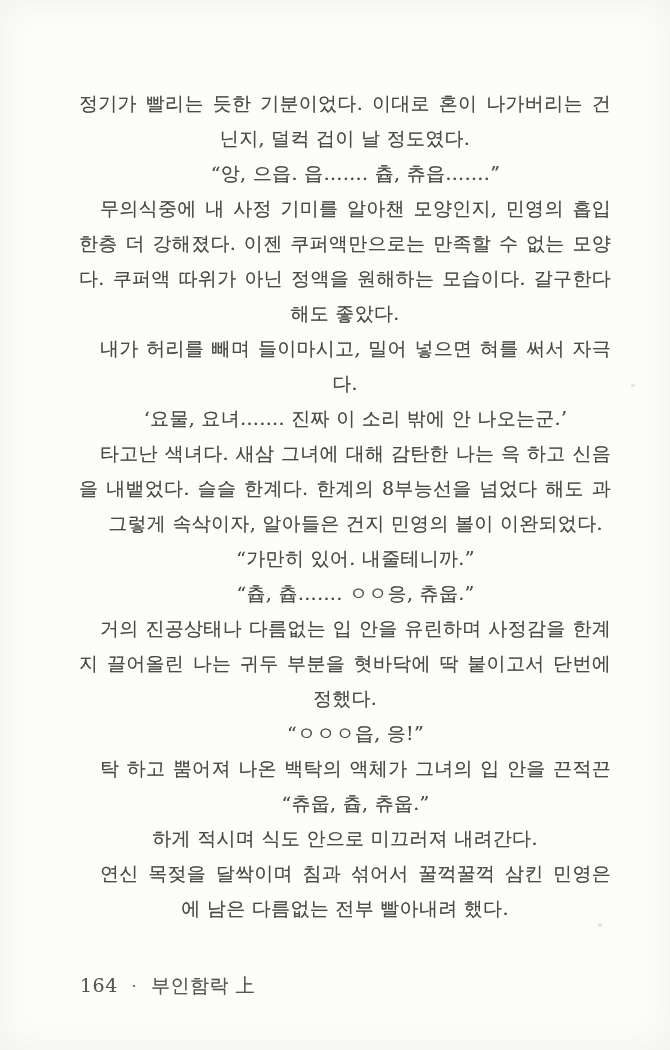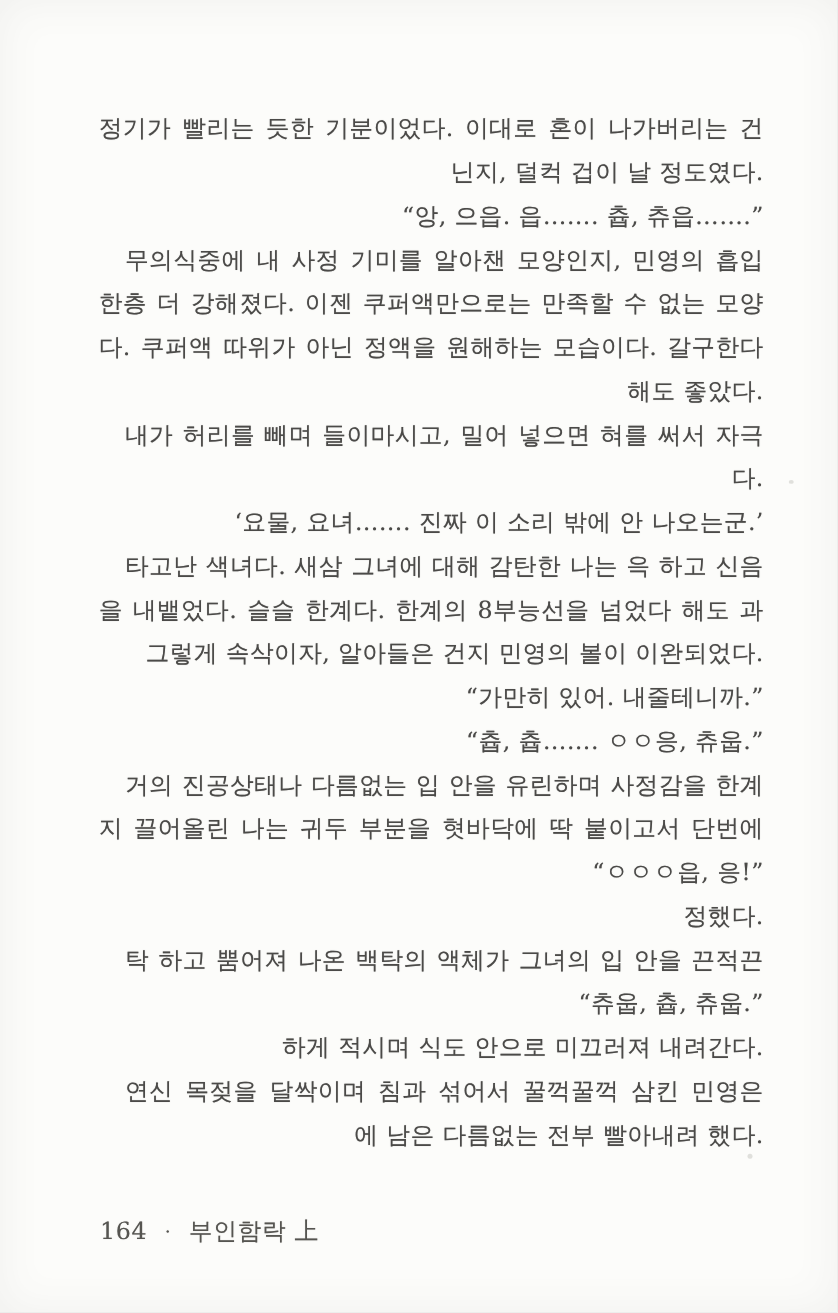--- a/index.html
+++ b/index.html
@@ -21,21 +21,21 @@
     position: absolute;
     left: 79px;
     top: 86px;
     width: 532px;
   }
   .line {
     height: 35px;
     line-height: 35px;
     font-size: 19px;
     color: #4b4a48;
-    text-align: right;
+    text-align: center;
     overflow: hidden;
     letter-spacing: 0.3px;
     text-shadow: 0 0 0.6px rgba(75, 74, 72, 0.55);
   }
   .line.fill {
     text-align: justify;
     text-align-last: justify;
   }
   .line.indent {
     text-indent: 21px;
@@ -86,22 +86,22 @@
       <div class="line indent fill"><span>내가 허리를 빼며 들이마시고, 밀어 넣으면 혀를 써서 자극한</span></div>
       <div class="line"><span>다.</span></div>
       <div class="line indent"><span>‘요물, 요녀……. 진짜 이 소리 밖에 안 나오는군.’</span></div>
       <div class="line indent fill"><span>타고난 색녀다. 새삼 그녀에 대해 감탄한 나는 윽 하고 신음성</span></div>
       <div class="line fill"><span>을 내뱉었다. 슬슬 한계다. 한계의 8부능선을 넘었다 해도 과언은</span></div>
       <div class="line indent"><span>그렇게 속삭이자, 알아들은 건지 민영의 볼이 이완되었다.</span></div>
       <div class="line indent"><span>“가만히 있어. 내줄테니까.”</span></div>
       <div class="line indent"><span>“츕, 츕……. </span><span class="u">ㅇㅇ응</span><span>, 츄웁.”</span></div>
       <div class="line indent fill"><span>거의 진공상태나 다름없는 입 안을 유린하며 사정감을 한계까</span></div>
       <div class="line fill"><span>지 끌어올린 나는 귀두 부분을 혓바닥에 딱 붙이고서 단번에 사</span></div>
+      <div class="line"><span>정했다.</span></div>
       <div class="line indent"><span>“</span><span class="u">ㅇㅇㅇ읍</span><span>, 응!”</span></div>
-      <div class="line"><span>정했다.</span></div>
       <div class="line indent fill"><span>탁 하고 뿜어져 나온 백탁의 액체가 그녀의 입 안을 끈적끈적</span></div>
       <div class="line indent"><span>“츄웁, 츕, 츄웁.”</span></div>
       <div class="line"><span>하게 적시며 식도 안으로 미끄러져 내려간다.</span></div>
       <div class="line indent fill"><span>연신 목젖을 달싹이며 침과 섞어서 꿀꺽꿀꺽 삼킨 민영은 요도</span></div>
       <div class="line"><span>에 남은 다름없는 전부 빨아내려 했다.</span></div>
     </div>
 
   <div class="footer">
     <span>164</span><span class="sep">·</span><span>부인함락 上</span>
   </div>

